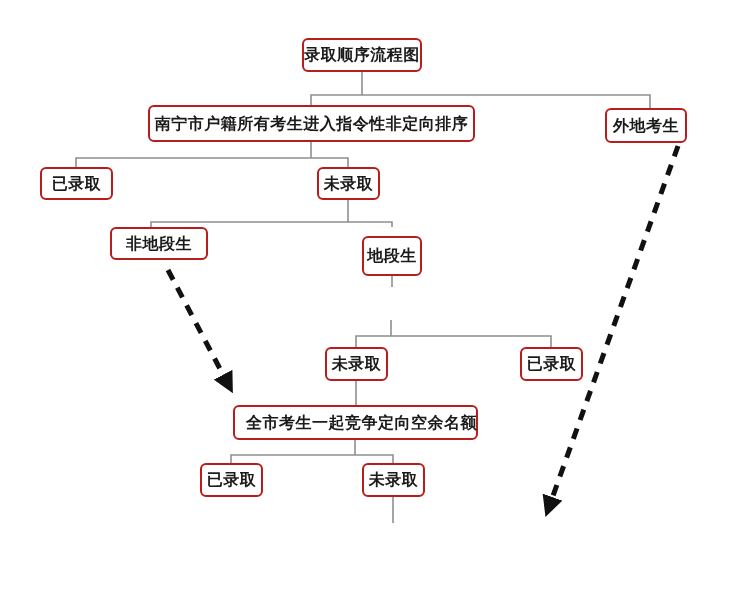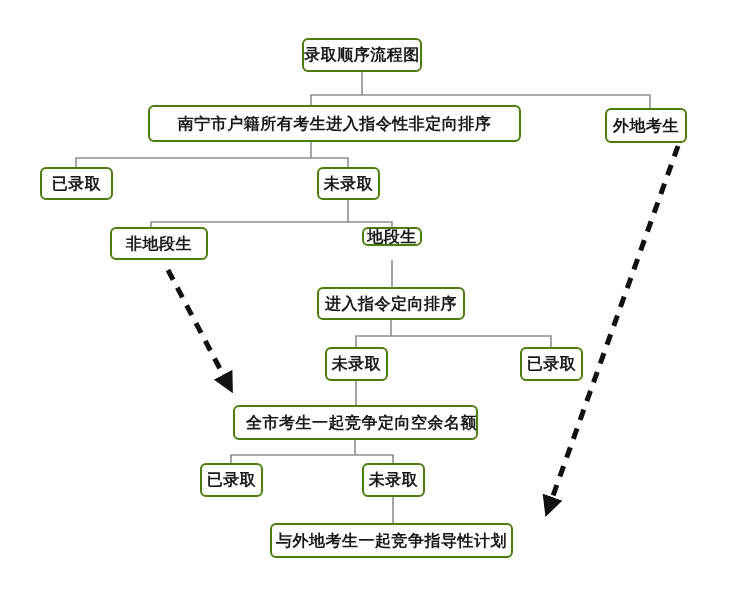--- a/index.html
+++ b/index.html
@@ -19,43 +19,43 @@
     position: absolute;
     left: 0;
     top: 0;
     width: 729px;
     height: 600px;
   }
   .node {
     position: absolute;
     box-sizing: border-box;
     background: #ffffff;
-    border: 2px solid #4d7c0f;
+    border: 2px solid #b91c1c;
     border-radius: 6px;
     display: flex;
     align-items: center;
     justify-content: center;
     z-index: 2;
   }
   .node-label {
     font-size: 16px;
     font-weight: 600;
     color: #1a1a1a;
     white-space: nowrap;
     letter-spacing: 0.5px;
     line-height: 1;
   }
   
   .n-title            { left: 302px; top: 38px;  width: 120px; height: 34px; }
-  .n-nanning-sort     { left: 148px; top: 105px; width: 373px; height: 37px; }
+  .n-nanning-sort     { left: 148px; top: 105px; width: 327px; height: 37px; }
   .n-out-of-town      { left: 605px; top: 108px; width: 82px;  height: 35px; }
   .n-admitted-1       { left: 40px;  top: 167px; width: 73px;  height: 33px; }
   .n-not-admitted-1   { left: 317px; top: 167px; width: 63px;  height: 33px; }
   .n-non-district     { left: 110px; top: 227px; width: 98px;  height: 33px; }
-  .n-district         { left: 362px; top: 227px; width: 60px;  height: 19px; }
+  .n-district         { left: 362px; top: 236px; width: 60px;  height: 40px; }
   .n-directive-sort   { left: 317px; top: 287px; width: 148px; height: 33px; }
   .n-not-admitted-2   { left: 325px; top: 347px; width: 63px;  height: 34px; }
   .n-admitted-2       { left: 520px; top: 347px; width: 63px;  height: 34px; }
   .n-citywide-compete { left: 233px; top: 405px; width: 245px; height: 35px; padding-left: 12px; }
   .n-admitted-3       { left: 200px; top: 463px; width: 63px;  height: 34px; }
   .n-not-admitted-3   { left: 362px; top: 463px; width: 63px;  height: 34px; }
   .n-guidance-compete { left: 270px; top: 523px; width: 243px; height: 35px; }
 </style>
 </head>
 <body>
@@ -103,23 +103,20 @@
   </div>
 
   <div class="node n-non-district">
     <span class="node-label">非地段生</span>
   </div>
 
   <div class="node n-district">
     <span class="node-label">地段生</span>
   </div>
 
-  <div class="node n-directive-sort">
-    <span class="node-label">进入指令定向排序</span>
-  </div>
 
   <div class="node n-not-admitted-2">
     <span class="node-label">未录取</span>
   </div>
 
   <div class="node n-admitted-2">
     <span class="node-label">已录取</span>
   </div>
 
   <div class="node n-citywide-compete">
@@ -127,17 +124,14 @@
   </div>
 
   <div class="node n-admitted-3">
     <span class="node-label">已录取</span>
   </div>
 
   <div class="node n-not-admitted-3">
     <span class="node-label">未录取</span>
   </div>
 
-  <div class="node n-guidance-compete">
-    <span class="node-label">与外地考生一起竞争指导性计划</span>
-  </div>
 
 </div>
 
 </body></html>

